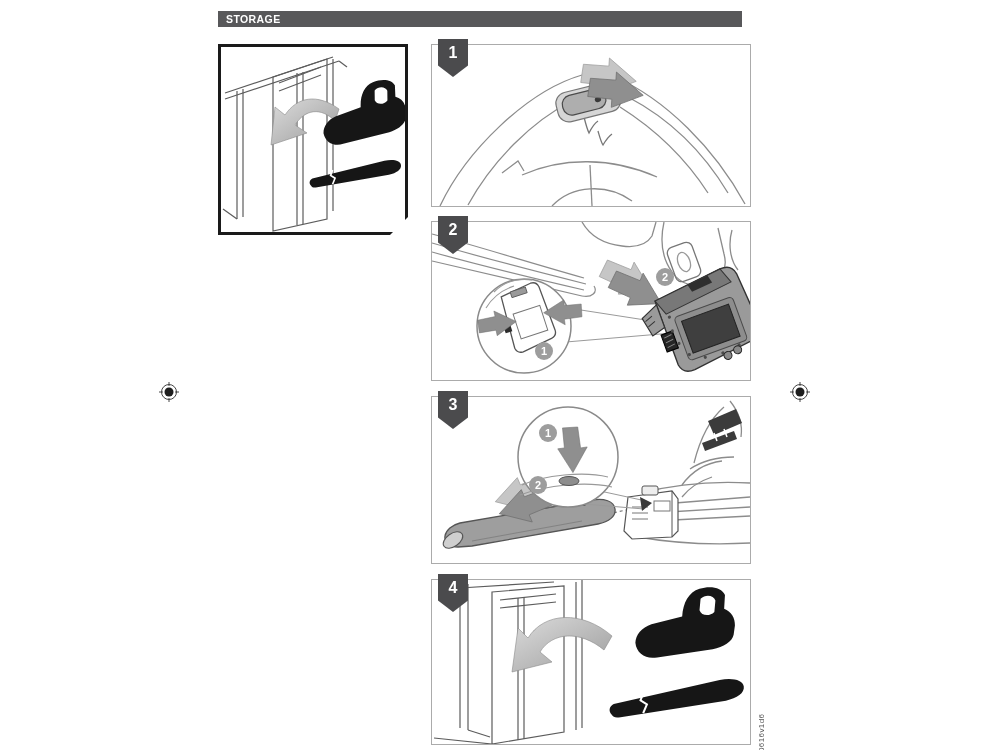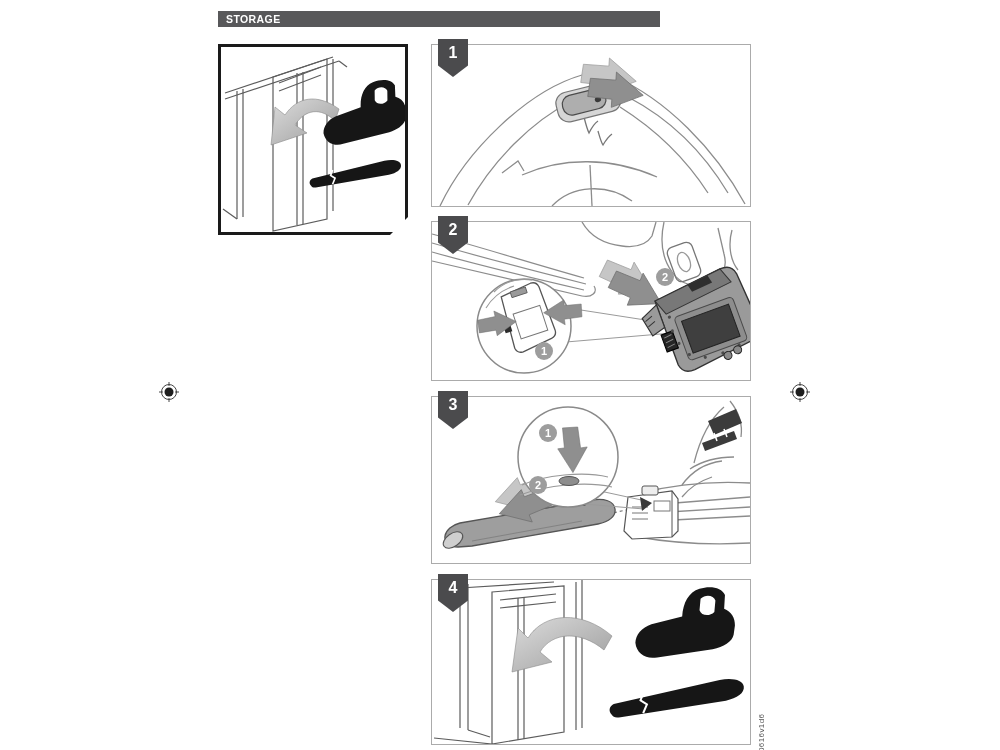--- a/index.html
+++ b/index.html
@@ -1,21 +1,21 @@
 <!DOCTYPE html>
 <html><head>
 <meta charset="utf-8">
 <style>
   html,body{margin:0;padding:0;}
   body{
     width:1000px;height:750px;position:relative;background:#ffffff;
     font-family:"Liberation Sans", sans-serif;overflow:hidden;
   }
   .header-bar{
-    position:absolute;left:218px;top:11px;width:442px;height:16px;
+    position:absolute;left:218px;top:11px;width:524px;height:16px;
     background:#58585a;color:#fff;font-size:10.5px;font-weight:bold;
     letter-spacing:.4px;line-height:16px;padding-left:8px;box-sizing:border-box;
   }
   .intro-panel{
     position:absolute;left:218px;top:44px;width:190px;height:191px;
     border:3px solid #1a1a1a;box-sizing:border-box;background:#fff;
     clip-path:polygon(0 0,100% 0,100% calc(100% - 18px),calc(100% - 18px) 100%,0 100%);
   }
   .intro-panel svg{position:absolute;left:0;top:0;}
   .step-panel{

